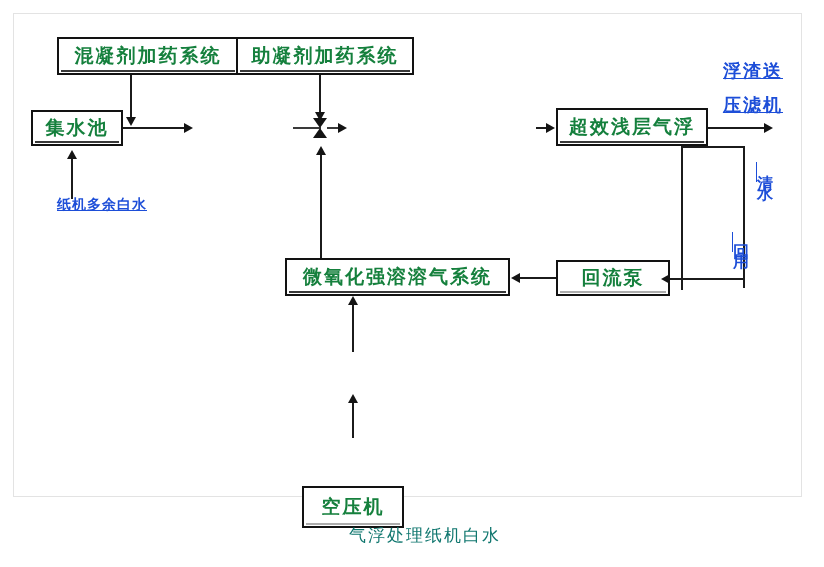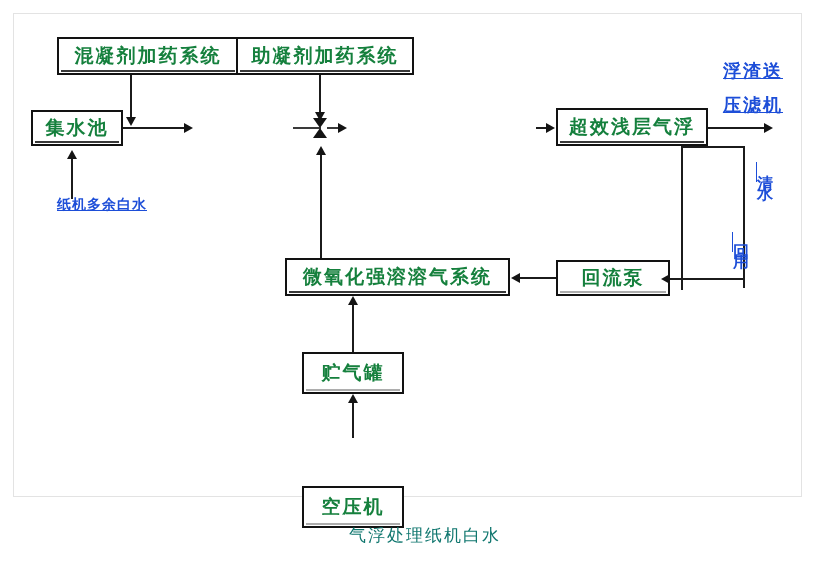--- a/index.html
+++ b/index.html
@@ -99,23 +99,20 @@
   </div>
 
   <div class="box" style="left:285px;top:258px;width:225px;height:38px;font-size:19px;">
     <span>微氧化强溶溶气系统</span>
   </div>
 
   <div class="box light" style="left:556px;top:260px;width:114px;height:36px;font-size:19px;">
     <span>回流泵</span>
   </div>
 
-  <div class="box light" style="left:302px;top:352px;width:102px;height:42px;font-size:19px;">
-    <span>贮气罐</span>
-  </div>
 
   <div class="box light" style="left:302px;top:438px;width:102px;height:42px;font-size:19px;margin-top:48px;">
     <span>空压机</span>
   </div>
 
   <div class="v-line" style="left:130px;top:75px;height:44px;"></div>
   <div class="arrow down" style="left:126px;top:117px;"></div>
 
   <div class="h-line" style="left:123px;top:127px;width:63px;"></div>
   <div class="arrow right" style="left:184px;top:123px;"></div>

